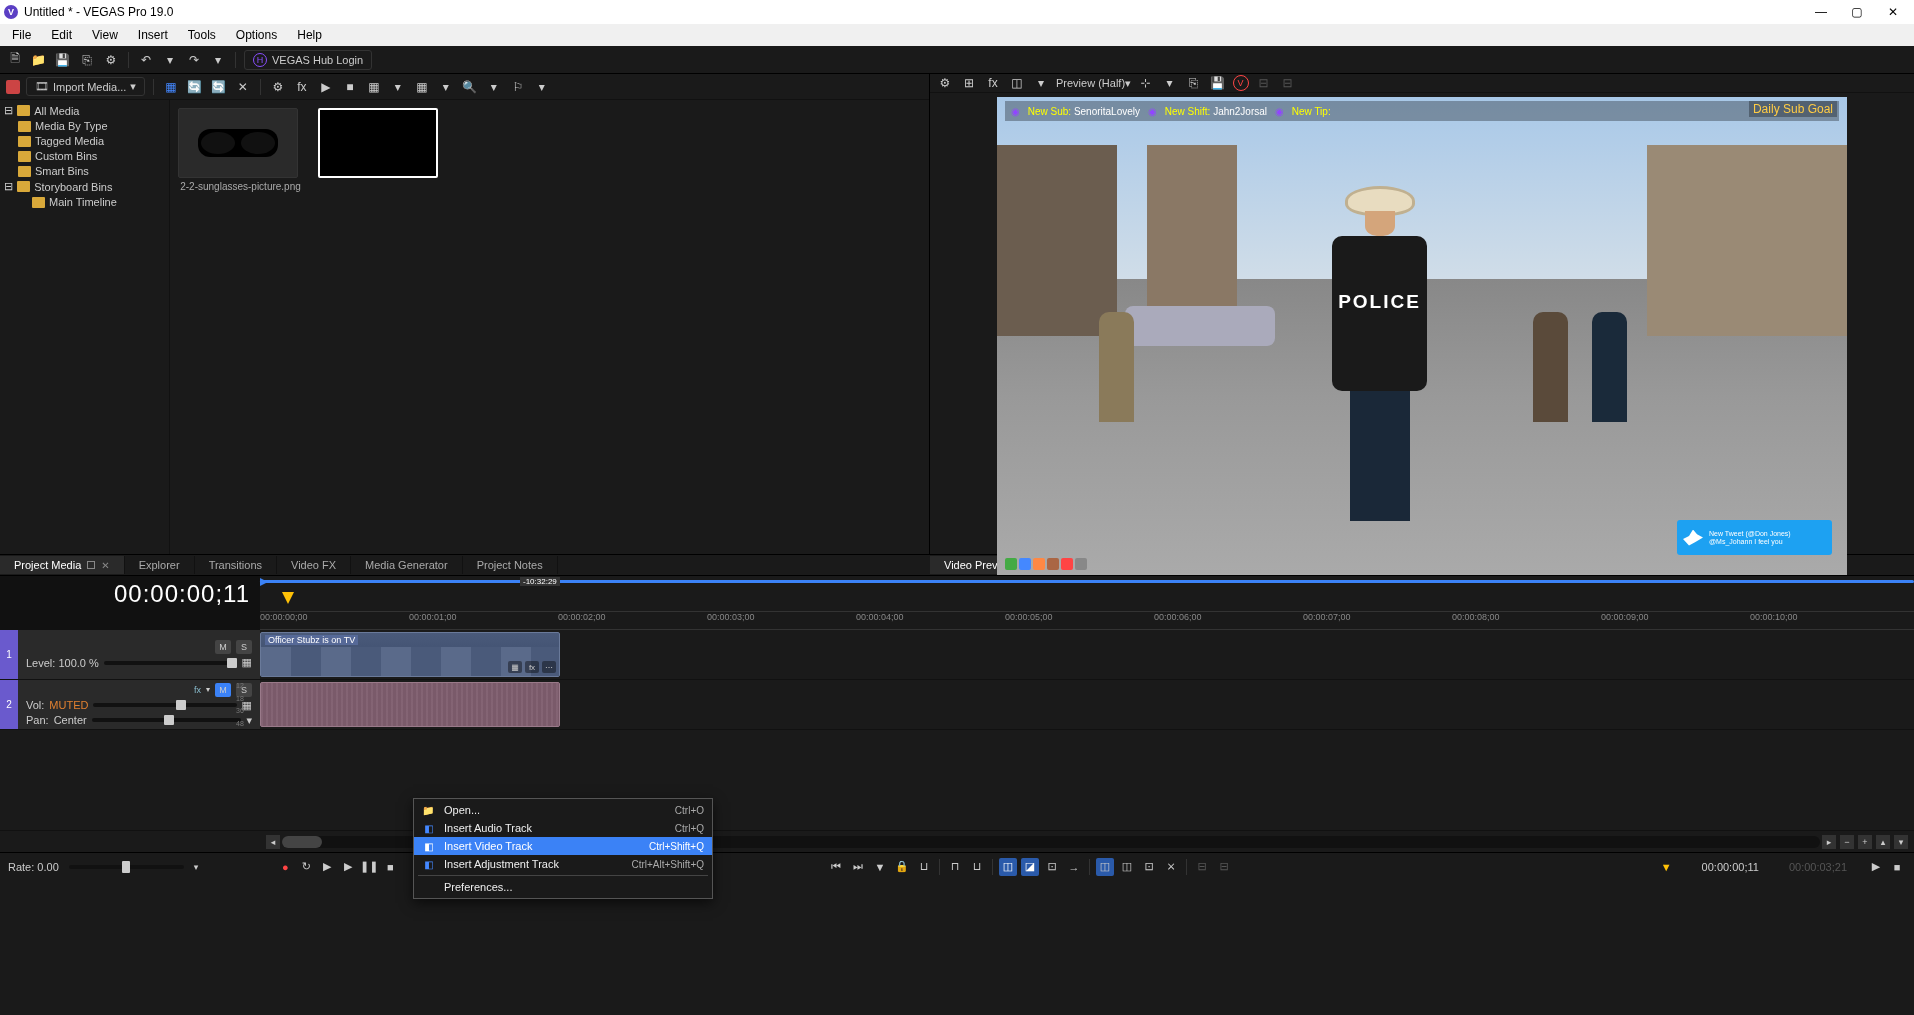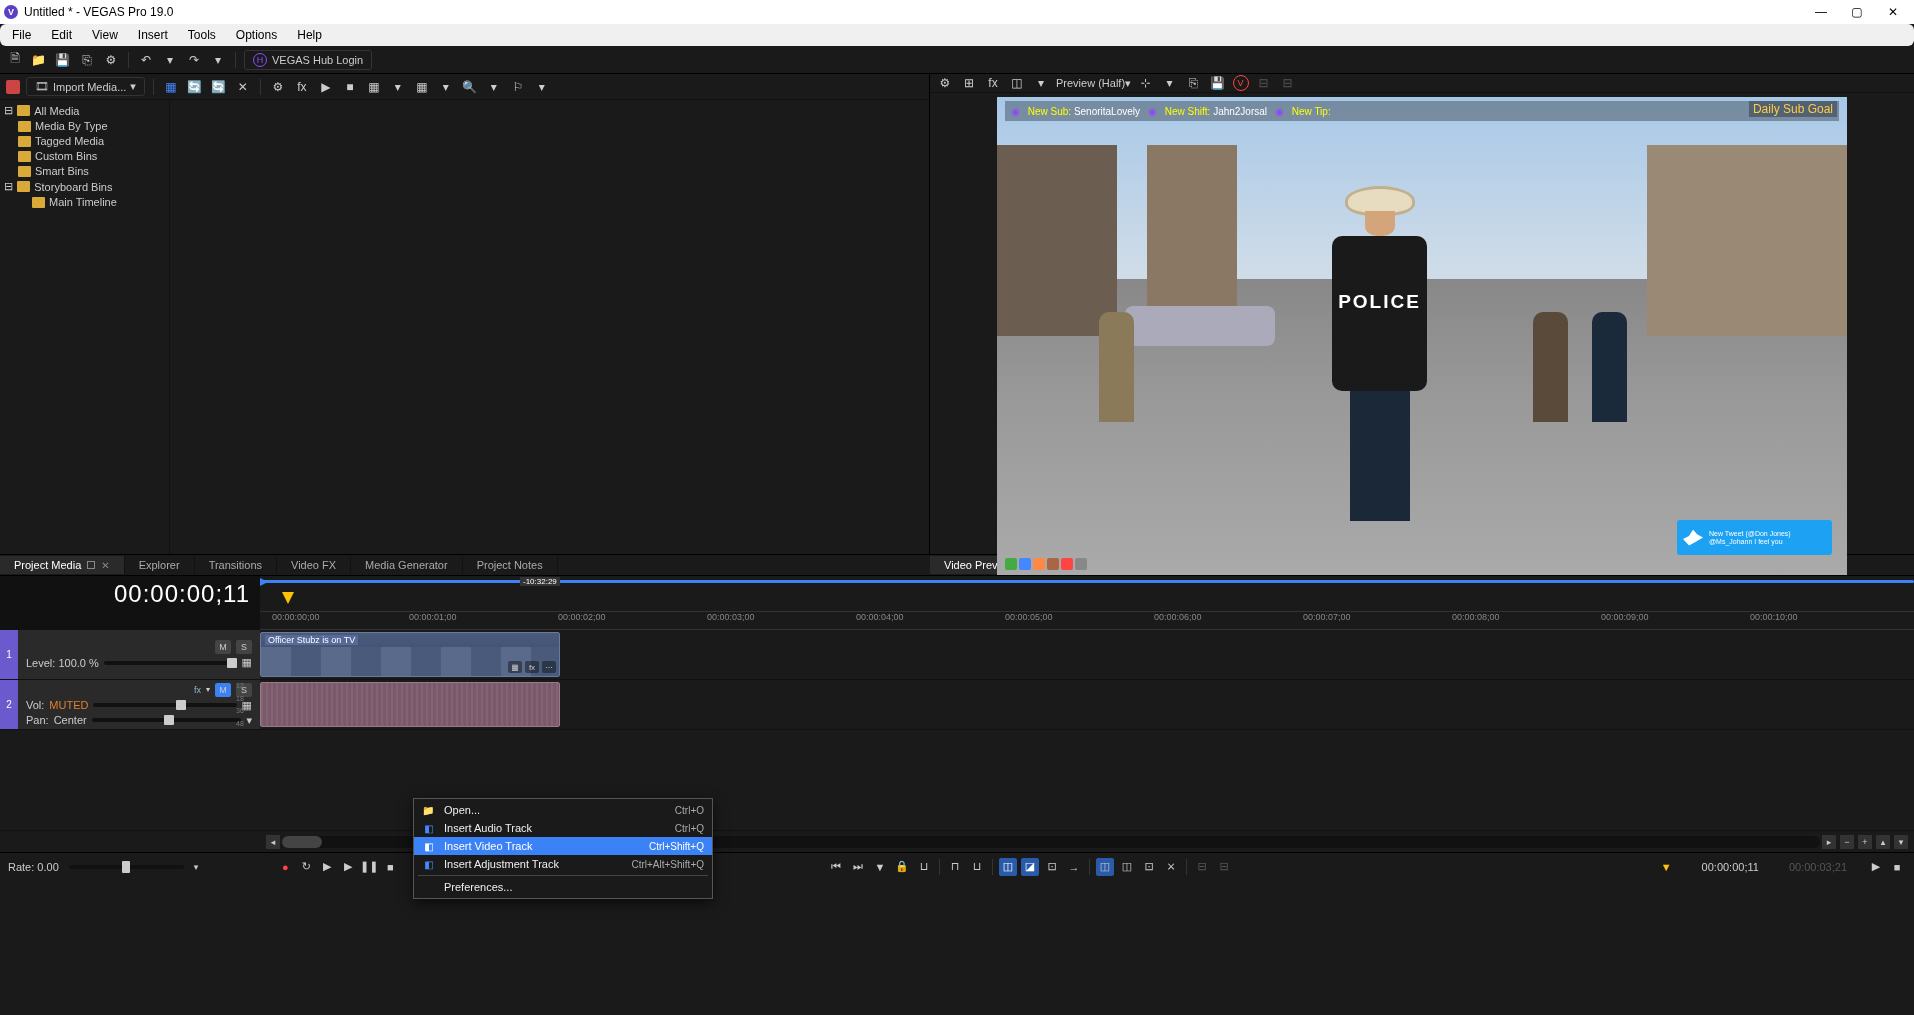--- a/index.html
+++ b/index.html
@@ -6,21 +6,21 @@
 body { background: #1a1a1a; color: #ccc; font-size: 11px; overflow: hidden; width: 1914px; height: 1015px; }
 
 
 .titlebar { height: 24px; background: #fff; display: flex; align-items: center; padding: 0 4px; color: #000; }
 .titlebar .app-icon { width: 14px; height: 14px; background: #5b3fc4; border-radius: 50%; display: flex; align-items: center; justify-content: center; color: #fff; font-size: 9px; font-weight: bold; margin-right: 6px; }
 .titlebar .title { flex: 1; font-size: 12px; }
 .titlebar .win-controls { display: flex; gap: 2px; }
 .titlebar .win-btn { width: 34px; height: 22px; display: flex; align-items: center; justify-content: center; font-size: 12px; }
 
 
-.menubar { height: 22px; background: #f0f0f0; display: flex; align-items: center; padding: 0 4px; color: #000; gap: 4px; border-radius: 6px; }
+.menubar { height: 22px; background: #f0f0f0; display: flex; align-items: center; padding: 0 4px; color: #000; gap: 4px; }
 .menubar .menu-item { padding: 2px 8px; font-size: 12px; }
 
 
 .main-toolbar { height: 28px; background: #1a1a1a; border-bottom: 1px solid #000; display: flex; align-items: center; padding: 0 6px; gap: 6px; }
 .tb-btn { width: 18px; height: 18px; display: flex; align-items: center; justify-content: center; color: #ccc; font-size: 12px; }
 .tb-sep { width: 1px; height: 16px; background: #333; margin: 0 2px; }
 .hub-login { background: #1a1a1a; border: 1px solid #333; border-radius: 3px; padding: 2px 8px; display: flex; align-items: center; gap: 5px; font-size: 11px; }
 .hub-login .dot { width: 14px; height: 14px; border-radius: 50%; border: 1px solid #8a4fff; display: flex; align-items: center; justify-content: center; color: #8a4fff; font-size: 9px; }
 
 
@@ -274,20 +274,34 @@
             <span class="fold-icon"></span>
             <span>Storyboard Bins</span>
           </div>
         <div class="tree-node" style="margin-left:28px;">
             <span class="fold-icon"></span>
             <span>Main Timeline</span>
           </div>
       </div>
 
       <div class="media-thumbs">
+        <div class="thumbs-row">
+          <div class="thumb-item">
+            <div class="thumb-box">
+                <div class="sunglasses"></div>
+              </div>
+            <div class="thumb-caption">2-2-sunglasses-picture.png</div>
+          </div>
+          <div class="thumb-item">
+            <div class="thumb-box selected">
+                <div class="black"></div>
+              </div>
+            <div class="thumb-caption"></div>
+          </div>
+        </div>
         <div style="flex:1"></div>
       </div>
     </div>
   </div>
 
   <div class="panel-right">
     <div class="preview-toolbar">
       <div class="tb-btn">⚙</div>
       <div class="tb-btn">⊞</div>
       <div class="tb-btn">fx</div>
@@ -397,21 +411,21 @@
       <div class="blue-bar"></div>
       <div class="in-point"></div>
       <div class="time-label" style="left:260px;">-10:32:29</div>
     </div>
   </div>
 
   <div class="tl-ruler">
     <div class="spacer"></div>
     <div class="ticks">
       <div class="playhead" style="left:22px;"></div>
-      <div class="tick" style="left:12px;">00:00:00;00</div>
+      <div class="tick" style="left:0px;">00:00:00;00</div>
       <div class="tick" style="left:149px;">00:00:01;00</div>
       <div class="tick" style="left:298px;">00:00:02;00</div>
       <div class="tick" style="left:447px;">00:00:03;00</div>
       <div class="tick" style="left:596px;">00:00:04;00</div>
       <div class="tick" style="left:745px;">00:00:05;00</div>
       <div class="tick" style="left:894px;">00:00:06;00</div>
       <div class="tick" style="left:1043px;">00:00:07;00</div>
       <div class="tick" style="left:1192px;">00:00:08;00</div>
       <div class="tick" style="left:1341px;">00:00:09;00</div>
       <div class="tick" style="left:1490px;">00:00:10;00</div>

